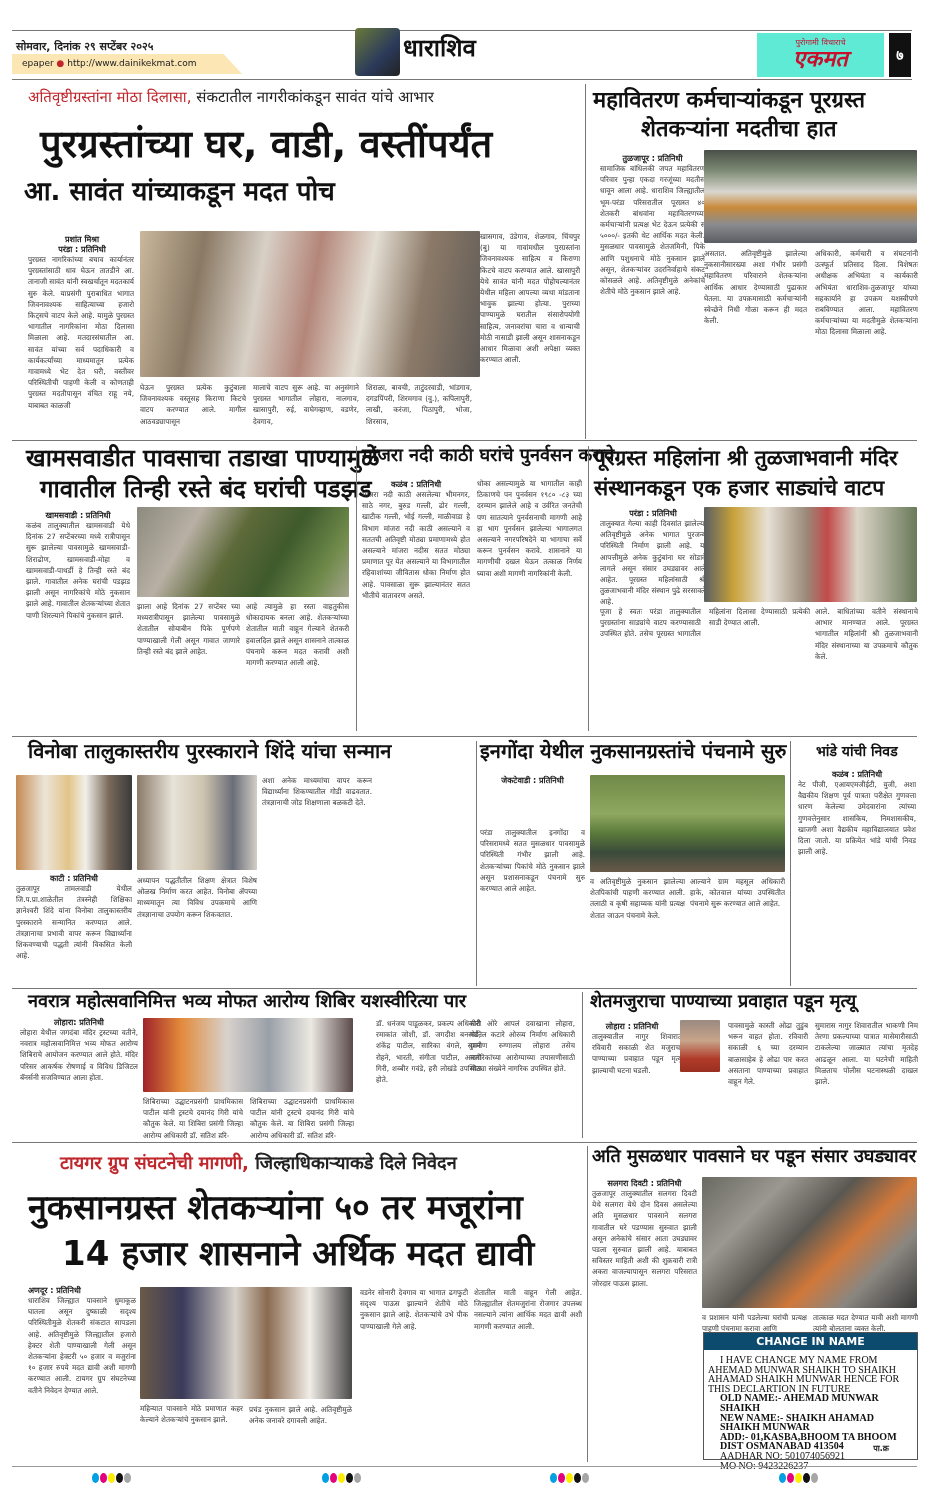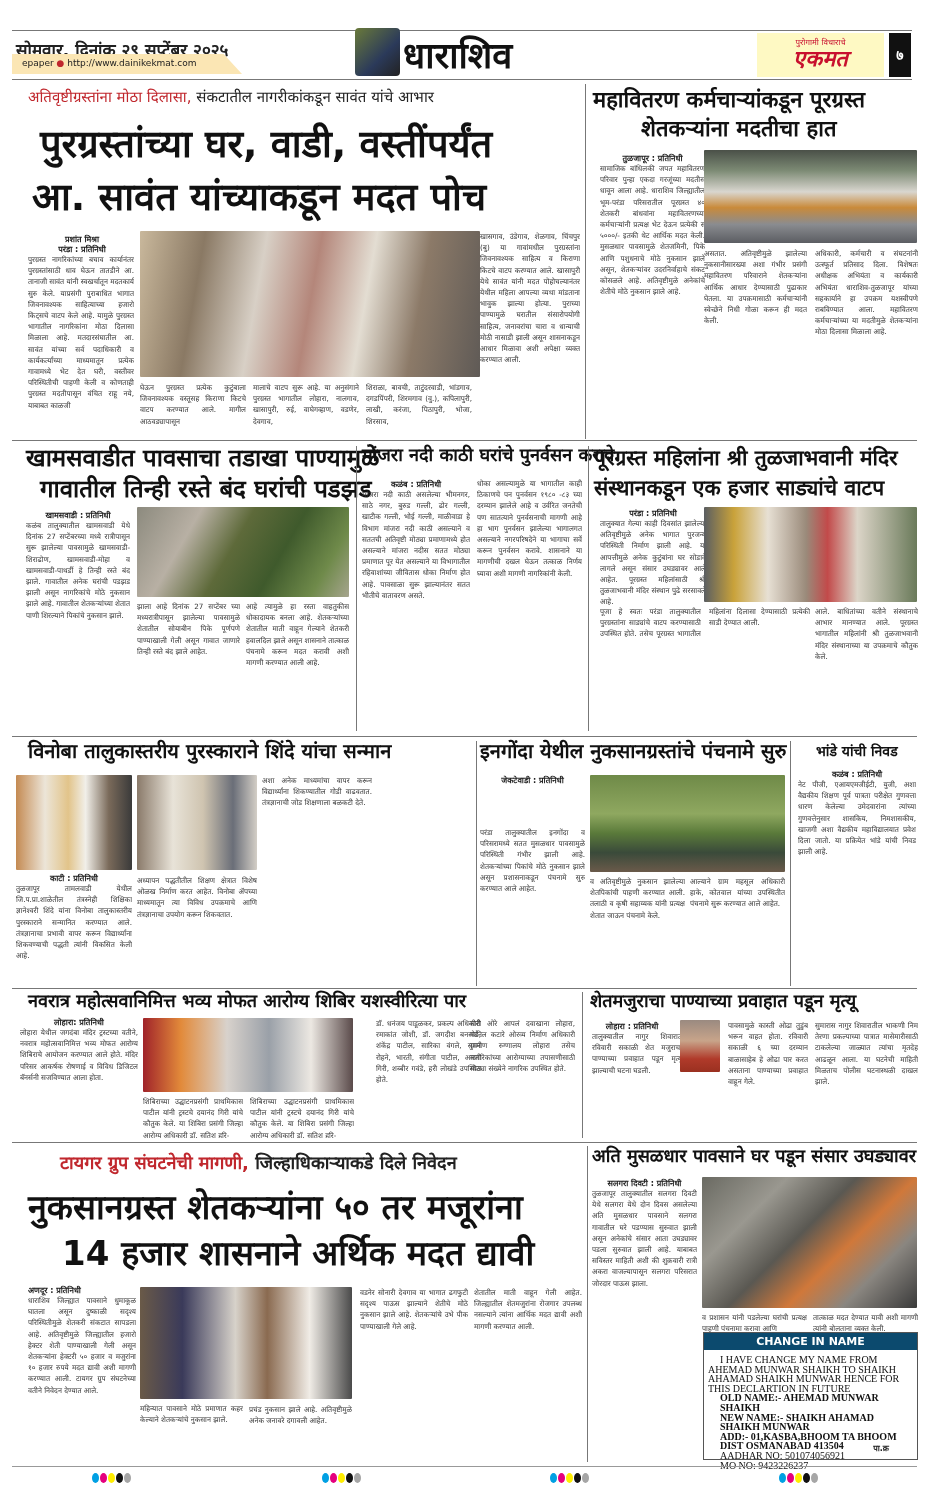--- a/index.html
+++ b/index.html
@@ -1,24 +1,24 @@
 <!DOCTYPE html>
 <html><head>
 <meta charset="utf-8">
 <style>
 *{box-sizing:border-box;margin:0;padding:0}
 body{width:945px;height:1501px;background:#fff;font-family:"DejaVu Sans",sans-serif;color:#222;position:relative;overflow:hidden}
 .abs{position:absolute}
 .hr{position:absolute;height:2px;background:#888}
-.masthead .date{left:16px;top:38px;font-size:17px;font-weight:bold}
+.masthead .date{left:16px;top:38px;font-size:11px;font-weight:bold}
 .masthead .epaper{left:12px;top:54px;width:230px;height:20px;background:#fbe6b4;font-size:9px;padding:4px 0 0 10px;clip-path:polygon(0 0,92% 0,100% 100%,0 100%)}
 .masthead .logo{left:355px;top:28px;width:180px;height:50px;}
 .masthead .logo .pic{position:absolute;left:0;top:0;width:45px;height:48px;background:linear-gradient(135deg,#6a7a3a,#2b3a5a 60%,#222);border-radius:4px}
-.masthead .logo .name{position:absolute;left:48px;top:2px;font-size:36px;font-weight:bold;color:#111}
-.masthead .brand{left:757px;top:33px;width:127px;height:44px;background:#fef9c3;text-align:center}
+.masthead .logo .name{position:absolute;left:48px;top:2px;font-size:24px;font-weight:bold;color:#111}
+.masthead .brand{left:757px;top:33px;width:127px;height:44px;background:#5eead4;text-align:center}
 .masthead .brand .tag{font-size:8px;color:#c8102e;padding-top:3px}
 .masthead .brand .nm{font-size:22px;font-weight:bold;color:#c8102e;font-style:italic;line-height:24px}
 .masthead .pg{left:889px;top:33px;width:22px;height:44px;background:#111;color:#fff;font-weight:bold;text-align:center;padding-top:12px;font-size:14px}
 .kicker{font-size:15px;white-space:nowrap}
 .kicker .red{color:#c0272d}
 .hl{font-weight:bold;color:#111;line-height:1.05;white-space:nowrap}
 .byline{font-size:8px;font-weight:bold;text-align:center}
 .col{font-size:7.2px;line-height:11.2px;color:#333;text-align:justify;overflow:hidden}
 .photo{position:absolute;border-radius:1px;overflow:hidden}
 .vsep{position:absolute;width:1px;background:#777}
@@ -50,21 +50,21 @@
   </div>
   <div class="abs pg">७</div>
   <div class="hr" style="left:12px;top:79px;width:900px;height:1px;background:#777"></div>
 </div>
 
 <div>
   <div class="abs kicker" style="left:28px;top:86px">
     <span class="red">अतिवृष्टीग्रस्तांना मोठा दिलासा,</span><span> संकटातील नागरीकांकडून सावंत यांचे आभार</span>
   </div>
   <div class="abs hl" style="left:40px;top:125px;font-size:38px">पुरग्रस्तांच्या घर, वाडी, वस्तींपर्यंत</div>
-  <div class="abs hl" style="left:32px;top:178px;font-size:38px">आ. सावंत यांच्याकडून मदत पोच</div>
+  <div class="abs hl" style="left:24px;top:178px;font-size:26px">आ. सावंत यांच्याकडून मदत पोच</div>
   <div class="abs byline" style="left:28px;top:233px;width:108px">प्रशांत मिश्रा</div>
   <div class="abs byline" style="left:28px;top:243px;width:108px">परंडा : प्रतिनिधी</div>
   <div class="abs col" style="left:28px;top:254px;width:106px;height:180px">पुरग्रस्त नागरिकांच्या बचाव कार्यानंतर पुरग्रस्तांसाठी धाव घेऊन तातडीने आ. तानाजी सावंत यांनी स्वखर्चातून मदतकार्य सुरु केले. याप्रसंगी पुराबाधित भागात जिवनावश्यक साहित्याच्या हजारो किट्‌सचे वाटप केले आहे. यामुळे पुरग्रस्त भागातील नागरिकांना मोठा दिलासा मिळाला आहे. मतदारसंघातील आ. सावंत यांच्या सर्व पदाधिकारी व कार्यकर्त्यांच्या माध्यमातून प्रत्येक गावामध्ये भेट देत घरी, वस्तीवर परिस्थितीची पाहणी केली व कोणताही पुरग्रस्त मदतीपासून वंचित राहू नये, याबाबत काळजी</div>
   <div class="photo" style="left:140px;top:231px;width:340px;height:146px;background:linear-gradient(100deg,#c9b89c 0%,#8a7964 18%,#d8d0c6 35%,#b4867a 50%,#e3ddd2 65%,#8c7a68 80%,#5f5a56 100%)"></div>
   <div class="abs col" style="left:140px;top:382px;width:106px;height:52px">घेऊन पुरग्रस्त प्रत्येक कुटुंबाला जिवनावश्यक वस्तूसह किराणा किटचे वाटप करण्यात आले. मागील आठवड्यापासून</div>
   <div class="abs col" style="left:253px;top:382px;width:106px;height:52px">मालाचे वाटप सुरू आहे. या अनुसंगाने पुरग्रस्त भागातील लोहारा, नालगाव, खासापुरी, रुई, वाघेगव्हाण, वडणेर, देवगाव,</div>
   <div class="abs col" style="left:366px;top:382px;width:106px;height:52px">शिराळा, बावची, ताटुंदरवाडी, भांडगाव, दगडपिंपरी, शिरमगाव (वु.), कपिलापुरी, लाखी, करंजा, पिठापुरी, भोजा, शिरसाव,</div>
   <div class="abs col" style="left:480px;top:231px;width:100px;height:203px">खासगाव, उंडेगाव, शेळगाव, चिंचपुर (बु) या गावांमधील पुरग्रस्तांना जिवनावश्यक साहित्य व किराणा किटचे वाटप करण्यात आले. खासापुरी येथे सावंत यांनी मदत पोहोचल्यानंतर येथील महिला आपल्या व्यथा मांडताना भावुक झाल्या होत्या. पुराच्या पाण्यामुळे घरातील संसारोपयोगी साहित्य, जनावरांचा चारा व धान्याची मोठी नासाडी झाली असून शासनाकडून आधार मिळावा अशी अपेक्षा व्यक्त करण्यात आली.</div>
 </div>
 

